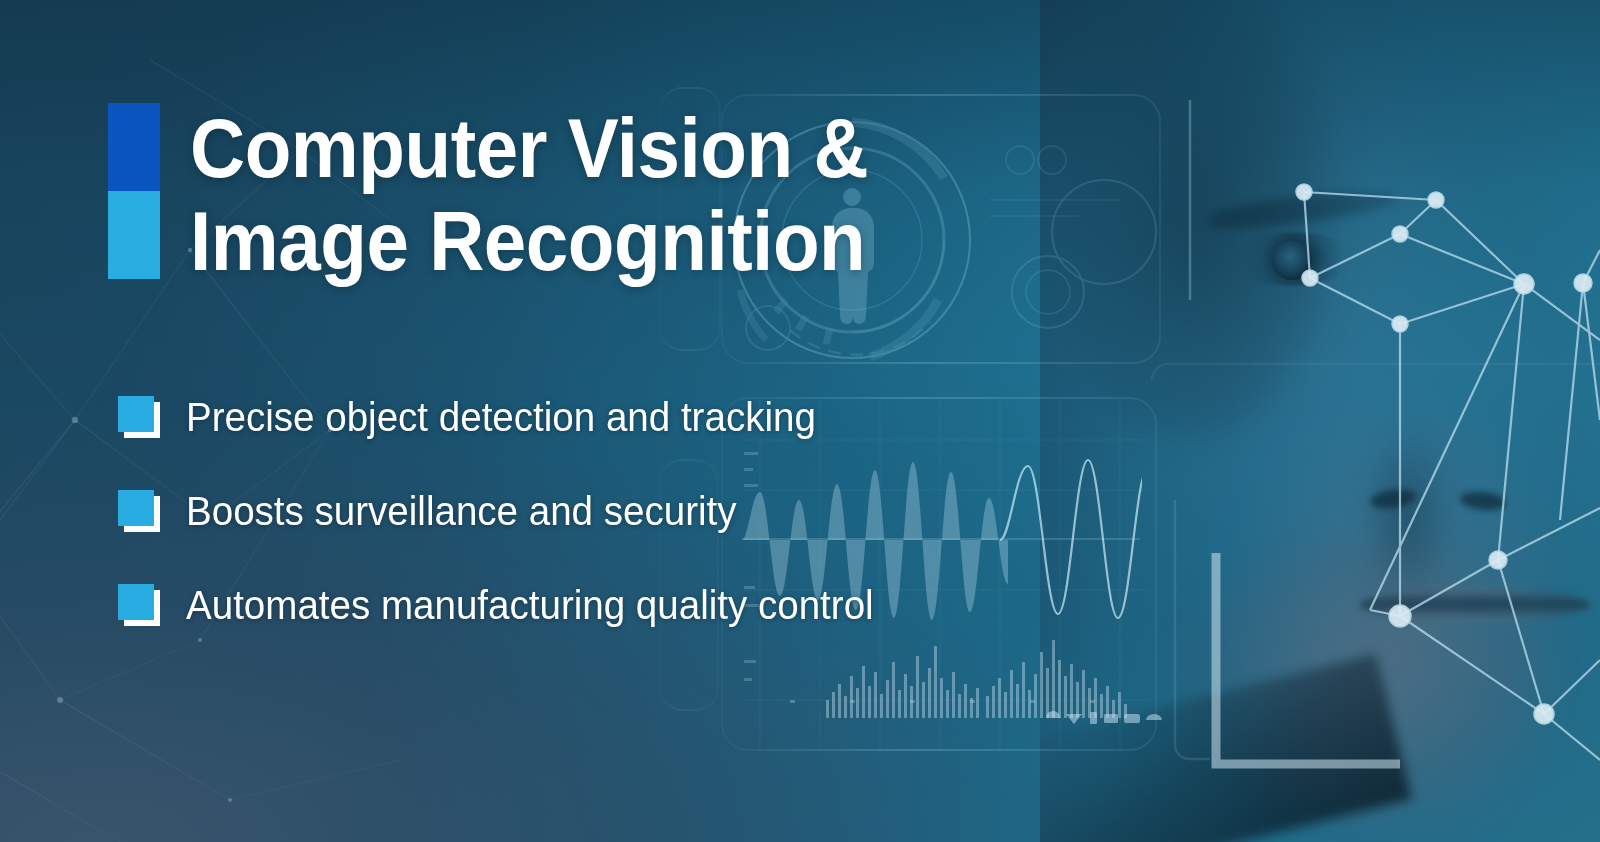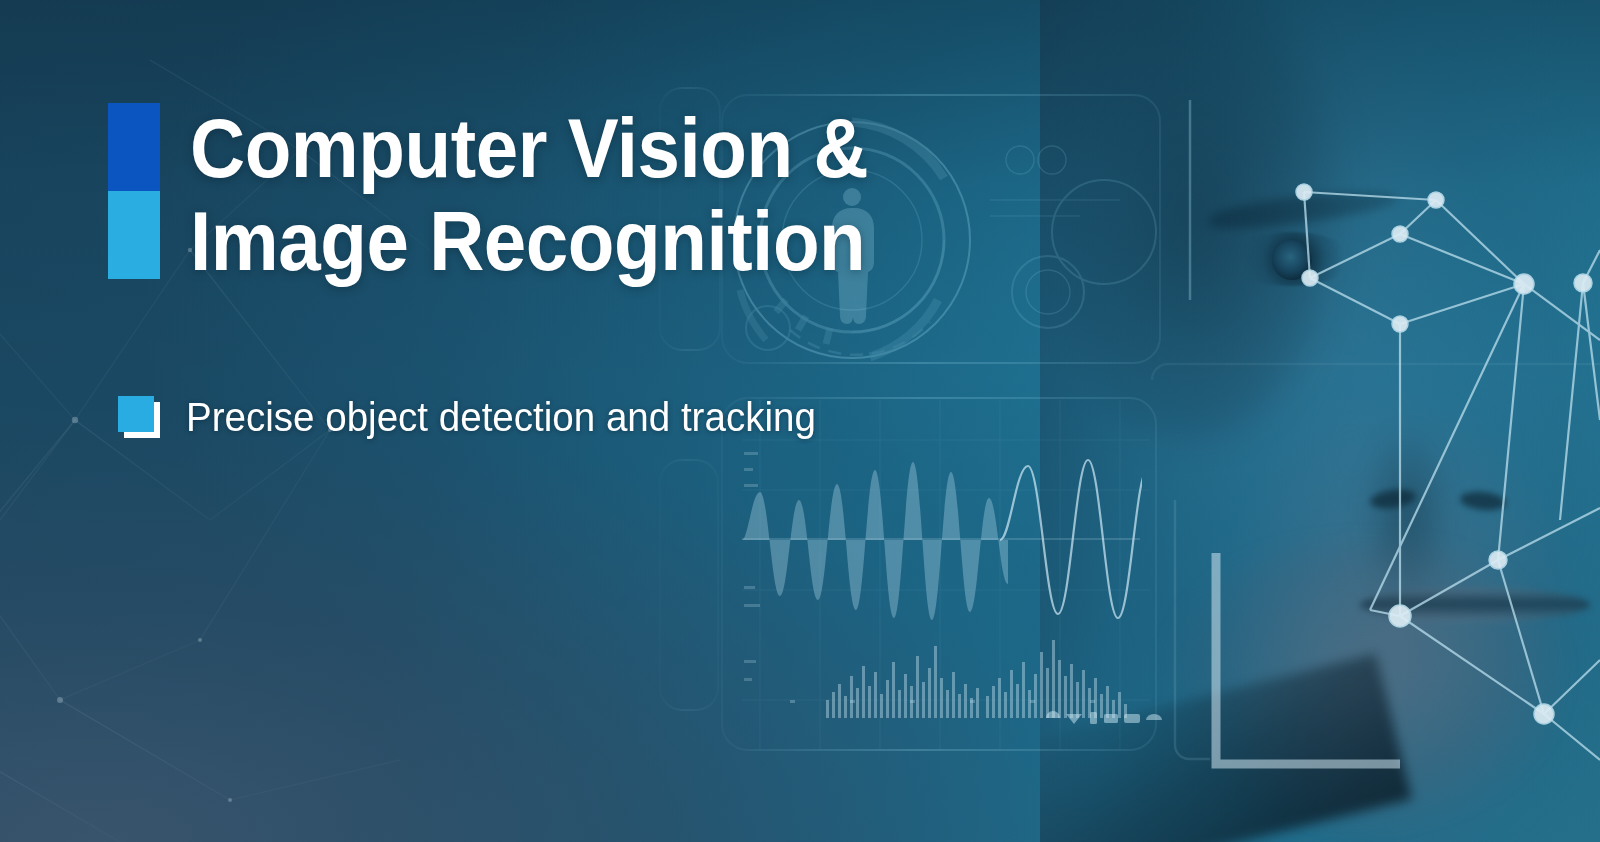--- a/index.html
+++ b/index.html
@@ -413,18 +413,32 @@
     <div class="bullets">
 
       <div class="bullet-item">
         <span class="bullet-marker">
           <span class="sq-white"></span>
           <span class="sq-blue"></span>
         </span>
         <span class="bullet-label">Precise object detection and tracking</span>
       </div>
 
-
+      <div class="bullet-item">
+        <span class="bullet-marker">
+          <span class="sq-white"></span>
+          <span class="sq-blue"></span>
+        </span>
+        <span class="bullet-label">Boosts surveillance and security</span>
+      </div>
+
+      <div class="bullet-item">
+        <span class="bullet-marker">
+          <span class="sq-white"></span>
+          <span class="sq-blue"></span>
+        </span>
+        <span class="bullet-label">Automates manufacturing quality control</span>
+      </div>
 
 
     </div>
   </div>
 </div>
 
 </body></html>

